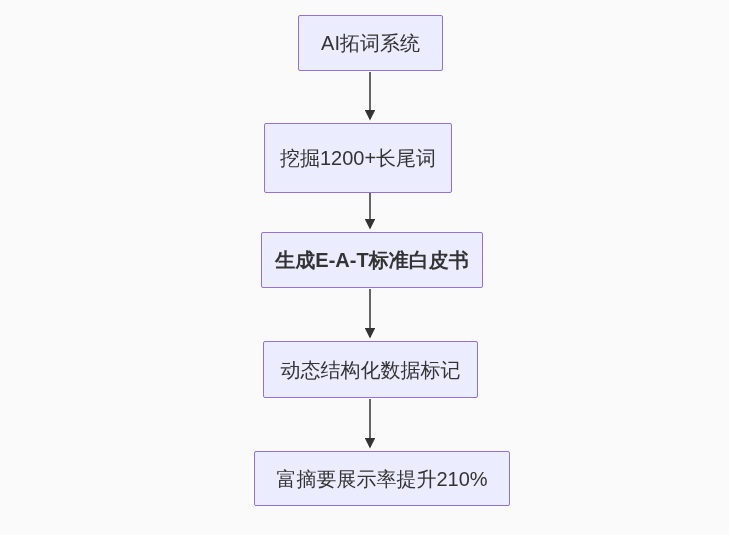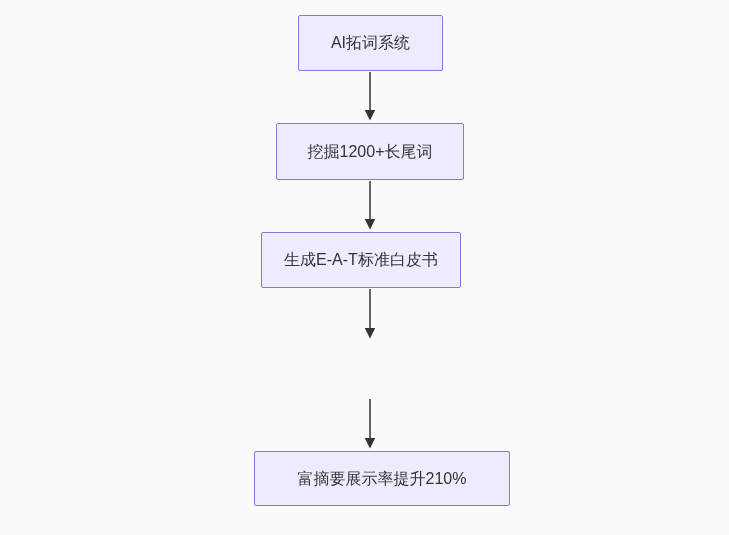--- a/index.html
+++ b/index.html
@@ -14,31 +14,31 @@
     background: #fafafa;
     overflow: hidden;
   }
   .flow-node {
     position: absolute;
     box-sizing: border-box;
     background: #ECECFF;
     border: 1px solid #9370DB;
     border-radius: 2px;
     color: #333333;
-    font-size: 16px;
+    font-size: 20px;
     line-height: 1;
     display: flex;
     align-items: center;
     justify-content: center;
     text-align: center;
     white-space: nowrap;
   }
   .node-1 { left: 298px; top: 15px;  width: 145px; height: 56px; }
-  .node-2 { left: 276px; top: 123px; width: 188px; height: 57px; }
-  .node-3 { left: 261px; top: 232px; width: 200px; height: 56px; }
+  .node-2 { left: 264px; top: 123px; width: 188px; height: 70px; }
+  .node-3 { left: 261px; top: 232px; width: 222px; height: 56px; font-weight: bold; }
   .node-4 { left: 263px; top: 341px; width: 215px; height: 57px; }
   .node-5 { left: 254px; top: 451px; width: 256px; height: 55px; }
   .edge-layer {
     position: absolute;
     left: 0; top: 0;
     width: 729px;
     height: 535px;
     pointer-events: none;
   }
 </style>
@@ -58,16 +58,17 @@
     <line x1="370" y1="289" x2="370" y2="337" stroke="#333333" stroke-width="1.5" marker-end="url(#arrowhead)"></line>
     <line x1="370" y1="399" x2="370" y2="447" stroke="#333333" stroke-width="1.5" marker-end="url(#arrowhead)"></line>
   </svg>
 
   <div class="flow-node node-1">AI拓词系统</div>
 
   <div class="flow-node node-2">挖掘1200+长尾词</div>
 
   <div class="flow-node node-3">生成E-A-T标准白皮书</div>
 
+  <div class="flow-node node-4">动态结构化数据标记</div>
 
   <div class="flow-node node-5">富摘要展示率提升210%</div>
 
 </div>
 
 </body></html>

